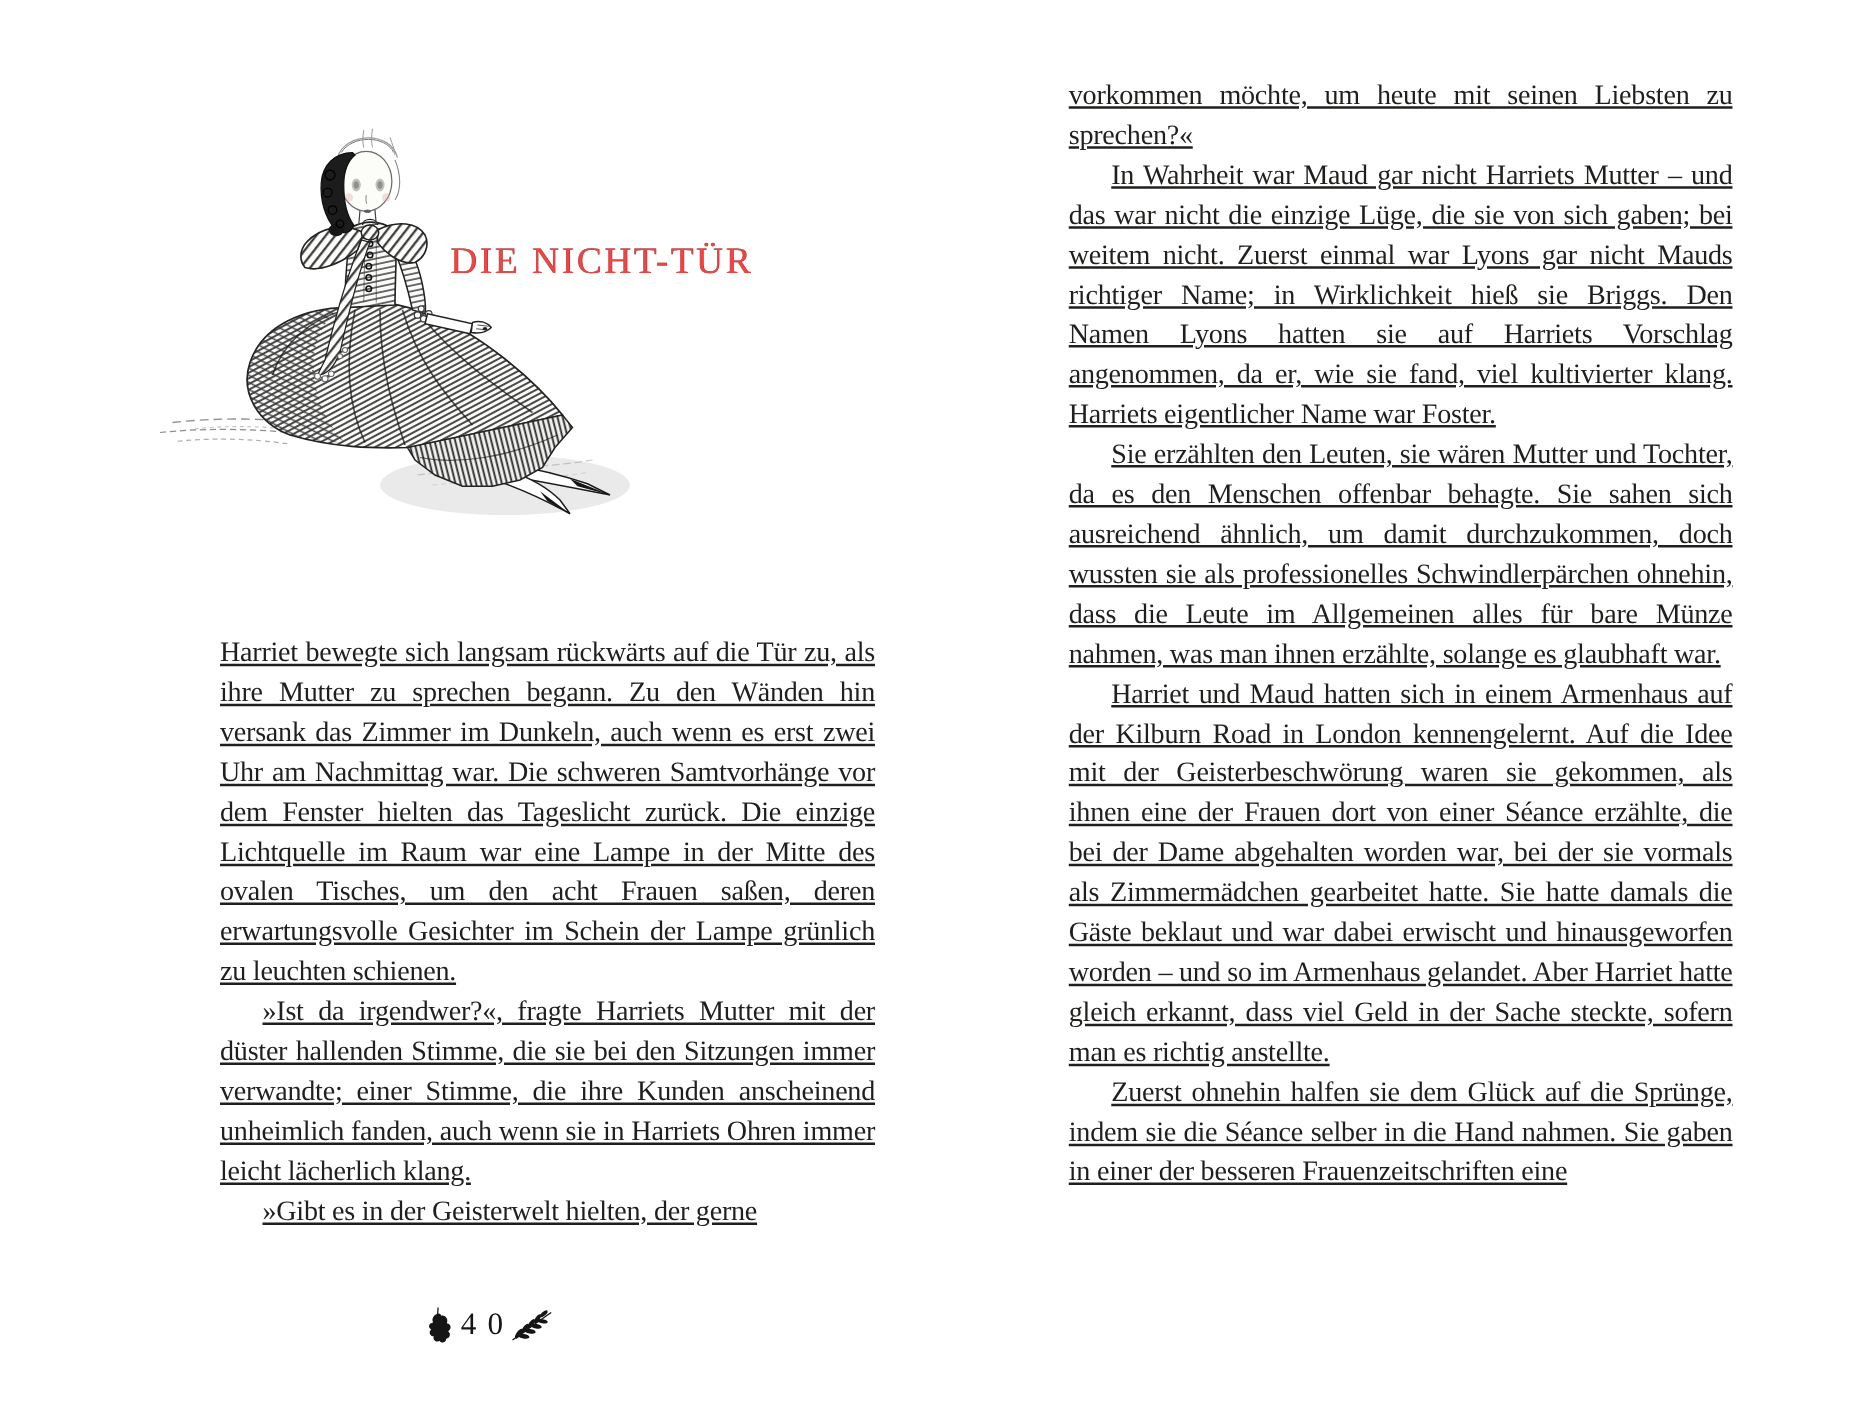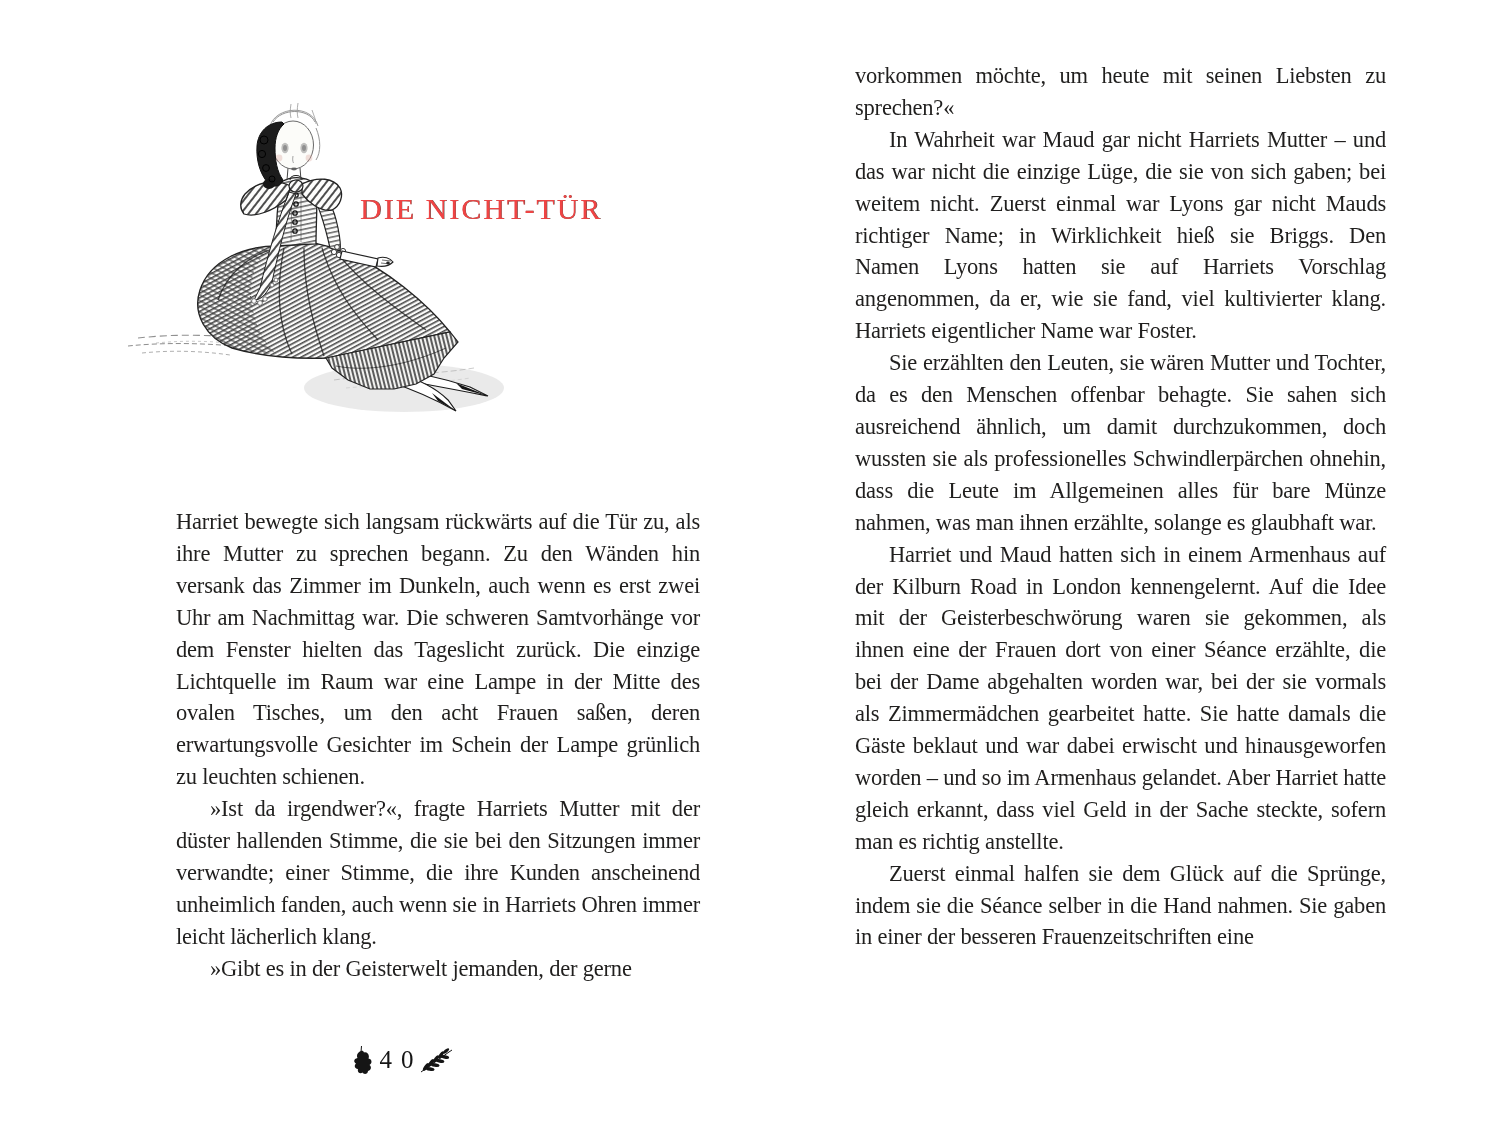--- a/index.html
+++ b/index.html
@@ -17,32 +17,32 @@
   .chapter-title {
     position:absolute; left:360px; top:192px; margin:0;
     font-size:30px; font-weight:normal; letter-spacing:2px;
     color:#ef4444; white-space:nowrap;
     text-shadow: 0.4px 0.4px 0 #5a5650;
   }
 
   .text-col {
     position:absolute; text-align:justify;
     font-size:22.5px; line-height:31.9px; letter-spacing:-0.2px;
-    hyphens:manual; -webkit-hyphens:manual; color:#201f1e;
+    hyphens:manual; -webkit-hyphens:manual; color:#201f1e;text-decoration:underline;
   }
   .text-col p { margin:0; }
   .text-col p.indent { text-indent:34px; }
   .col-left  { left:128px; top:506px; width:524px;margin-left:48px; }
   .col-right { left:105px; top:60px;  width:531px; }
 
   .folio {
     position:absolute; top:1041px; height:38px;
     display:flex; align-items:center; justify-content:center; gap:5px;
   }
-  .folio-left  { left:139px; width:524px; }
+  .folio-left  { left:128px; width:524px; }
   .folio-right { left:105px; width:531px; }
   .pagenum {
     font-size:25px; color:#151515;
     letter-spacing:9px; margin-right:-9px; padding-left:3px;
   }
   .orn { display:flex; align-items:center; }
 </style>
 </head>
 <body>
 
@@ -167,21 +167,21 @@
         <circle cx="146" cy="83" r="3"></circle>
       </g>
     </svg>
   </figure>
 
   <h1 class="chapter-title">DIE NICHT-TÜR</h1>
 
   <div class="text-col col-left">
     <p>Harriet bewegte sich langsam rückwärts auf die Tür zu, als ihre Mutter zu sprechen begann. Zu den Wän­den hin versank das Zimmer im Dunkeln, auch wenn es erst zwei Uhr am Nachmittag war. Die schweren Samtvorhänge vor dem Fenster hielten das Tages­licht zurück. Die einzige Lichtquelle im Raum war eine Lampe in der Mitte des ovalen Tisches, um den acht Frauen saßen, deren erwartungsvolle Gesich­ter im Schein der Lampe grünlich zu leuchten schie­nen.</p>
     <p class="indent">»Ist da irgendwer?«, fragte Harriets Mutter mit der düster hallenden Stimme, die sie bei den Sitzun­gen immer verwandte; einer Stimme, die ihre Kunden anscheinend unheimlich fanden, auch wenn sie in Harriets Ohren immer leicht lächerlich klang.</p>
-    <p class="indent">»Gibt es in der Geisterwelt jemanden, der gerne</p>
+    <p class="indent">»Gibt es in der Geisterwelt hielten, der gerne</p>
   </div>
 
   <footer class="folio folio-left">
     <span class="orn">
       <svg width="22" height="30" viewBox="0 0 22 30" xmlns="http://www.w3.org/2000/svg">
         <path d="M11.5,1 L11,7" stroke="#151515" stroke-width="1"></path>
         <path d="M11,6 C8,7 6,10 7.5,13 C4,13.5 3,17 6,18.5 C3.5,20.5 5,24 8,24 C7,27 10,29.5 12.5,27.5 C14,30 18,29 18,26 C21,25.5 22,22 19.5,20 C22.5,18 22,14 18.5,13.5 C20,10 17,6.5 14,7.5 C13.5,6 12.5,5.5 11,6 Z" fill="#151515"></path>
       </svg>
     </span>
     <span class="pagenum">40</span>
@@ -204,16 +204,16 @@
   </footer>
 </section>
 
 <section class="page page-right">
 
   <div class="text-col col-right">
     <p>vorkommen möchte, um heute mit seinen Liebsten zu sprechen?«</p>
     <p class="indent">In Wahrheit war Maud gar nicht Harriets Mutter – und das war nicht die einzige Lüge, die sie von sich gaben; bei weitem nicht. Zuerst einmal war Lyons gar nicht Mauds richtiger Name; in Wirklichkeit hieß sie Briggs. Den Namen Lyons hatten sie auf Harriets Vorschlag angenommen, da er, wie sie fand, viel kulti­vierter klang. Harriets eigentlicher Name war Foster.</p>
     <p class="indent">Sie erzählten den Leuten, sie wären Mutter und Tochter, da es den Menschen offenbar behagte. Sie sa­hen sich ausreichend ähnlich, um damit durchzukom­men, doch wussten sie als professionelles Schwindler­pärchen ohnehin, dass die Leute im Allgemeinen alles für bare Münze nahmen, was man ihnen erzählte, so­lange es glaubhaft war.</p>
     <p class="indent">Harriet und Maud hatten sich in einem Armen­haus auf der Kilburn Road in London kennengelernt. Auf die Idee mit der Geisterbeschwörung waren sie gekommen, als ihnen eine der Frauen dort von einer Séance erzählte, die bei der Dame abgehalten worden war, bei der sie vormals als Zimmermädchen gearbei­tet hatte. Sie hatte damals die Gäste beklaut und war dabei erwischt und hinausgeworfen worden – und so im Armenhaus gelandet. Aber Harriet hatte gleich er­kannt, dass viel Geld in der Sache steckte, sofern man es richtig anstellte.</p>
-    <p class="indent">Zuerst einmal halfen sie dem Glück auf die Sprün­ge, indem sie die Séance selber in die Hand nahmen. Sie gaben in einer der besseren Frauenzeitschriften eine</p>
+    <p class="indent">Zuerst ohnehin halfen sie dem Glück auf die Sprün­ge, indem sie die Séance selber in die Hand nahmen. Sie gaben in einer der besseren Frauenzeitschriften eine</p>
   </div>
 
 </section>
 
 </body></html>

